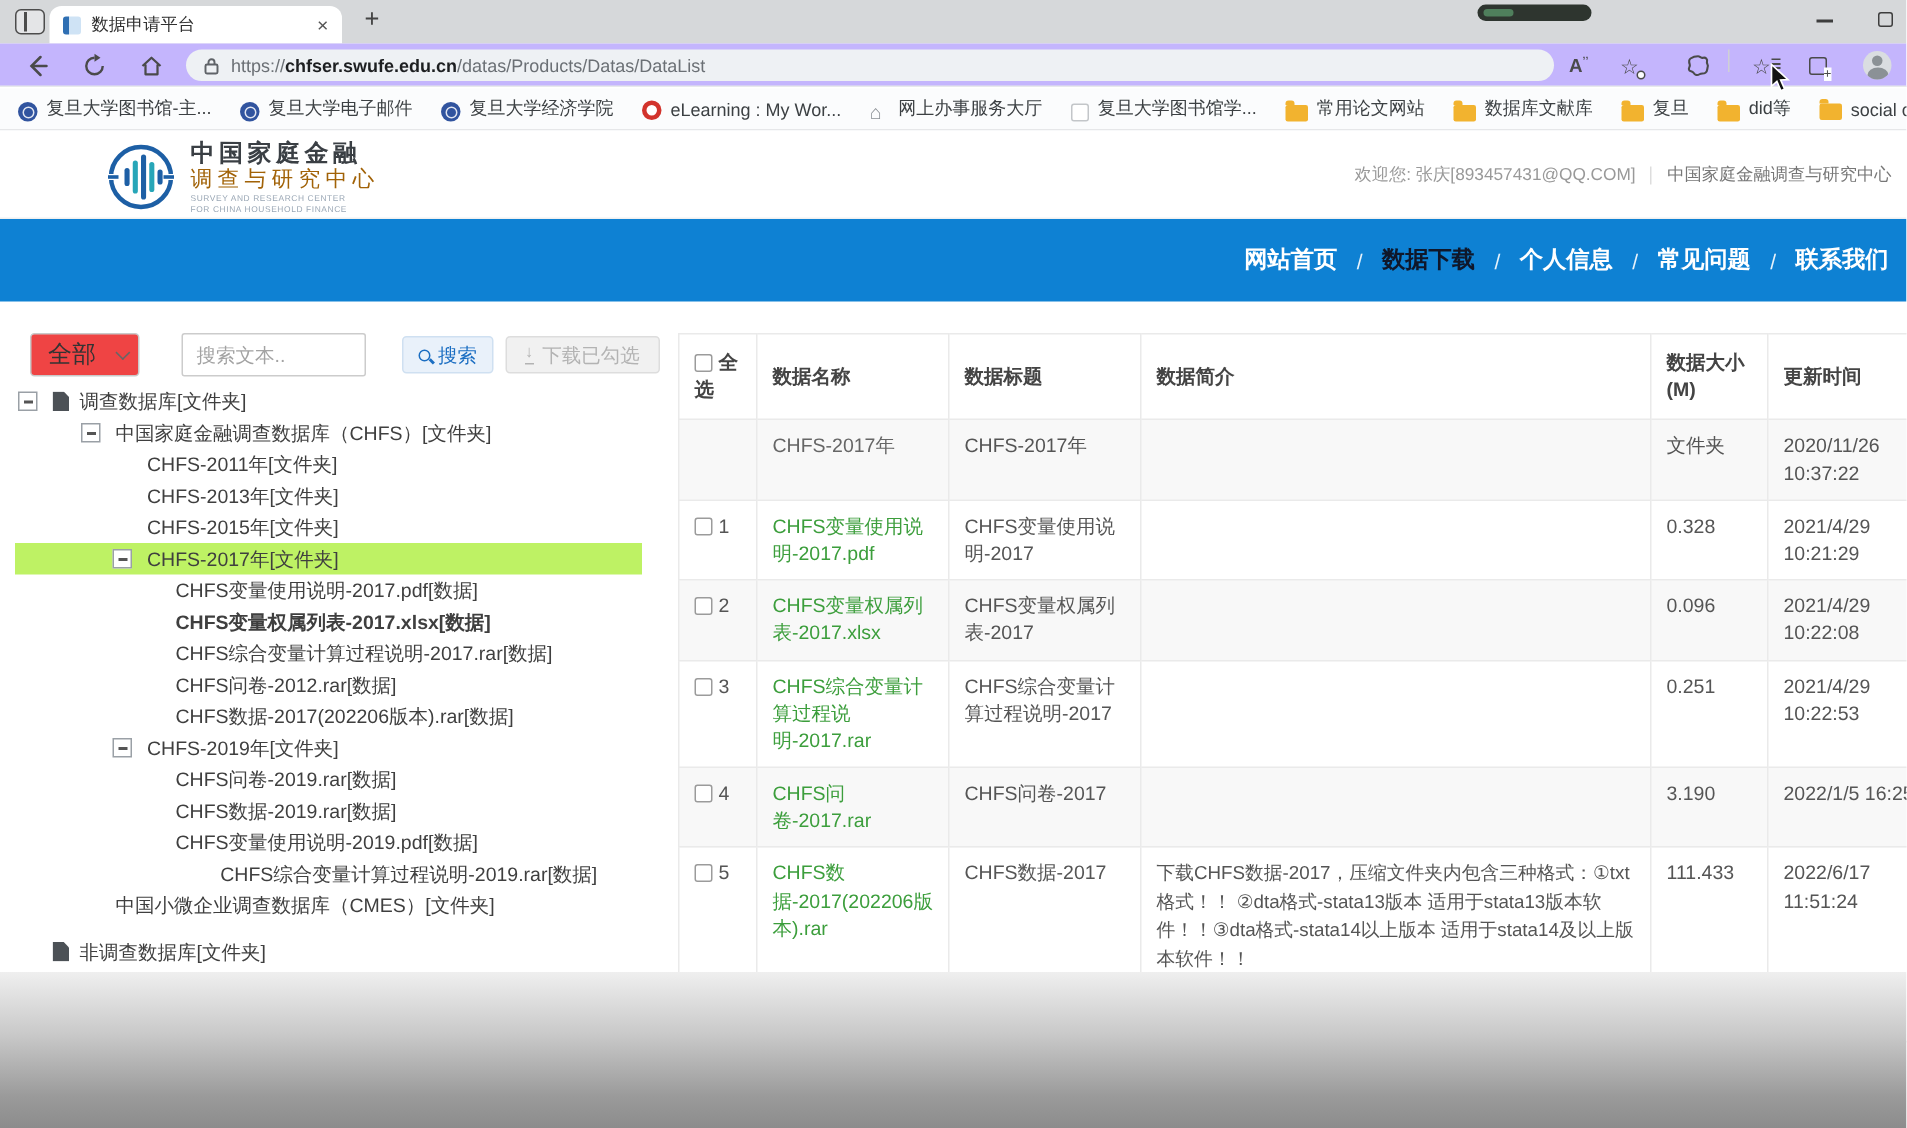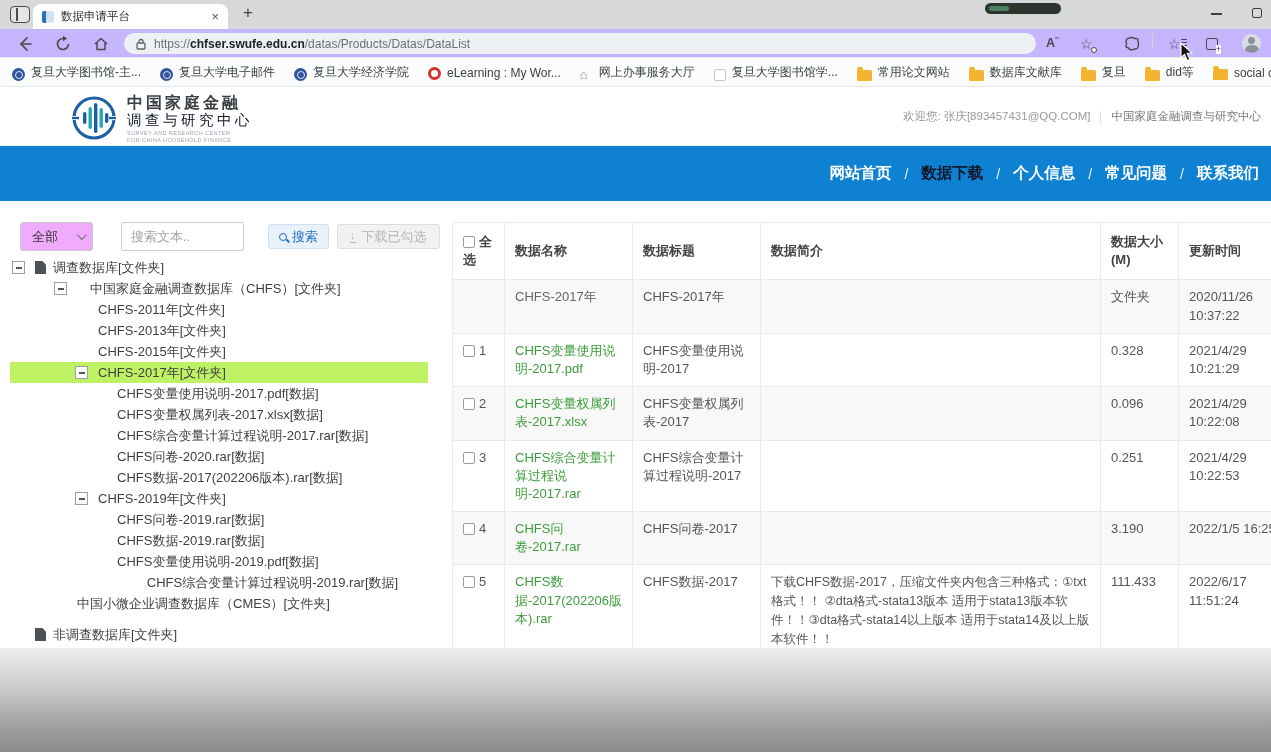--- a/index.html
+++ b/index.html
@@ -54,34 +54,34 @@
   .ic-site-plain { width:12px; height:12px; border:1px solid #c3c6c9; border-radius:2px; background:#fff; }
   .ic-folder { width:15px; height:11px; background:#f2b32f; border-radius:1.5px; position:relative; margin-top:2px; }
   .ic-folder::before { content:''; position:absolute; left:0; top:-3px; width:6px; height:3px; background:#f2b32f; border-radius:2px 2px 0 0; }
 
   
   .siteheader { position:absolute; left:0; top:87px; width:100%; height:59px; background:#fff; border-bottom:1px solid #f0f0f0; }
   .logo { position:absolute; left:70px; top:7px; display:flex; align-items:flex-start; }
   .logo svg { width:48px; height:48px; }
   .logo-text { margin-left:9px; }
   .logo-cn1 { font-size:16px; font-weight:700; color:#3a3f44; letter-spacing:3px; line-height:1.15; }
-  .logo-cn2 { font-size:14.5px; color:#0f172a; letter-spacing:3.5px; line-height:1.2; }
+  .logo-cn2 { font-size:14.5px; color:#a16207; letter-spacing:3.5px; line-height:1.2; }
   .logo-en { font-size:5.6px; color:#9aa7b5; letter-spacing:.4px; line-height:1.3; }
   .welcome { position:absolute; left:903px; top:22px; display:flex; align-items:center; font-size:11.5px; color:#999; white-space:nowrap; }
   .welcome .sep { width:1px; height:12px; background:#ddd; margin:0 10px; }
   .welcome .org { color:#777; }
 
   
   .mainnav { position:absolute; left:0; top:146px; width:100%; height:55px; background:#0e81d3; display:flex; align-items:center; justify-content:flex-end; padding-right:12px; }
   .nav-item { color:#fff; font-size:15.5px; font-weight:700; }
   .nav-item.active { color:#0f172a; }
   .nav-sep { color:rgba(255,255,255,.9); font-size:14px; margin:0 13px; }
 
   
-  .selectbox { position:absolute; left:20px; top:222px; width:73px; height:29px; border:1px solid #c9c9c9; border-radius:3px; background:#f0abfc; font-size:13px; color:#333; display:flex; align-items:center; padding:0 8px 0 11px; }
+  .selectbox { position:absolute; left:20px; top:222px; width:73px; height:29px; border:1px solid #c9c9c9; border-radius:3px; background:#ef4444; font-size:16px; color:#333; display:flex; align-items:center; padding:0 8px 0 11px; }
   .selectbox .chev { margin-left:auto; width:7px; height:7px; border-right:1.4px solid #666; border-bottom:1.4px solid #666; transform:rotate(45deg) translateY(-2px); }
   .searchinput { position:absolute; left:121px; top:222px; width:123px; height:29px; border:1px solid #ccc; border-radius:2px; font-size:13px; color:#333; padding:0 9px; outline:none; font-family:inherit; }
   .searchinput::placeholder { color:#a3a3a3; }
   .btn-search { position:absolute; left:268px; top:224px; height:25px; padding:0 10px; background:#e9f1fa; border:1px solid #cfe0f1; border-radius:3px; color:#1b6ec2; font-size:13px; display:flex; align-items:center; gap:5px; }
   .mag { width:8px; height:8px; border:1.6px solid #1b6ec2; border-radius:50%; position:relative; }
   .mag::after { content:''; position:absolute; left:6px; top:6px; width:4px; height:1.6px; background:#1b6ec2; transform:rotate(45deg); }
   .btn-dl { position:absolute; left:337px; top:224px; height:25px; padding:0 12px; background:#f1f1f1; border:1px solid #ddd; border-radius:3px; color:#b3b3b3; font-size:13px; display:flex; align-items:center; gap:6px; }
   .dl-ico { font-size:11px; line-height:1; border-bottom:1.4px solid #b3b3b3; padding-bottom:1px; }
 
   
@@ -290,48 +290,48 @@
   <span class="dl-ico">↓</span>
   <span>下载已勾选</span>
 </button>
 
 <div class="tree">
     <div class="trow" style="padding-left: 2px;">
       <span class="exp"></span>
       <span class="doc"></span>
       <span class="tlabel">调查数据库[文件夹]</span>
     </div>
-    <div class="trow" style="padding-left: 44px; gap: 13px;">
+    <div class="trow" style="padding-left: 44px;">
       <span class="exp"></span>
       <span class="tlabel">中国家庭金融调查数据库（CHFS）[文件夹]</span>
     </div>
     <div class="trow" style="padding-left: 88px;">
       <span class="tlabel">CHFS-2011年[文件夹]</span>
     </div>
     <div class="trow" style="padding-left: 88px;">
       <span class="tlabel">CHFS-2013年[文件夹]</span>
     </div>
     <div class="trow" style="padding-left: 88px;">
       <span class="tlabel">CHFS-2015年[文件夹]</span>
     </div>
     <div class="trow sel" style="padding-left: 65px;">
       <span class="exp"></span>
       <span class="tlabel">CHFS-2017年[文件夹]</span>
     </div>
     <div class="trow" style="padding-left: 107px;">
       <span class="tlabel">CHFS变量使用说明-2017.pdf[数据]</span>
     </div>
-    <div class="trow" style="padding-left: 107px;">
+    <div class="trow" style="padding-left: 107px; font-weight: bold;">
       <span class="tlabel">CHFS变量权属列表-2017.xlsx[数据]</span>
     </div>
     <div class="trow" style="padding-left: 107px;">
       <span class="tlabel">CHFS综合变量计算过程说明-2017.rar[数据]</span>
     </div>
     <div class="trow" style="padding-left: 107px;">
-      <span class="tlabel">CHFS问卷-2020.rar[数据]</span>
+      <span class="tlabel">CHFS问卷-2012.rar[数据]</span>
     </div>
     <div class="trow" style="padding-left: 107px;">
       <span class="tlabel">CHFS数据-2017(202206版本).rar[数据]</span>
     </div>
     <div class="trow" style="padding-left: 65px;">
       <span class="exp"></span>
       <span class="tlabel">CHFS-2019年[文件夹]</span>
     </div>
     <div class="trow" style="padding-left: 107px;">
       <span class="tlabel">CHFS问卷-2019.rar[数据]</span>

